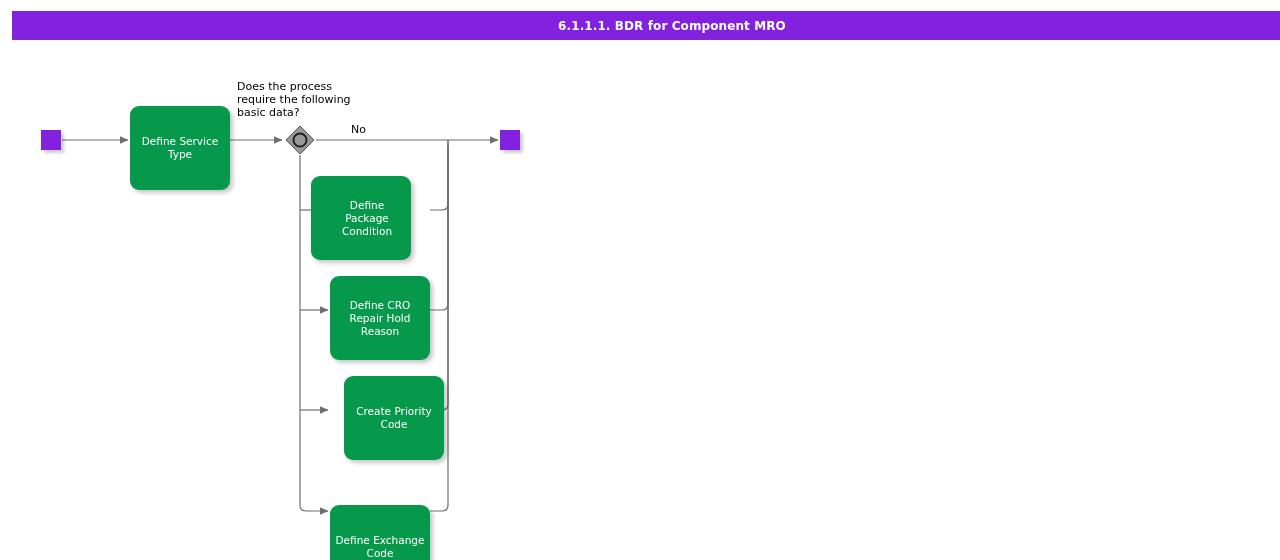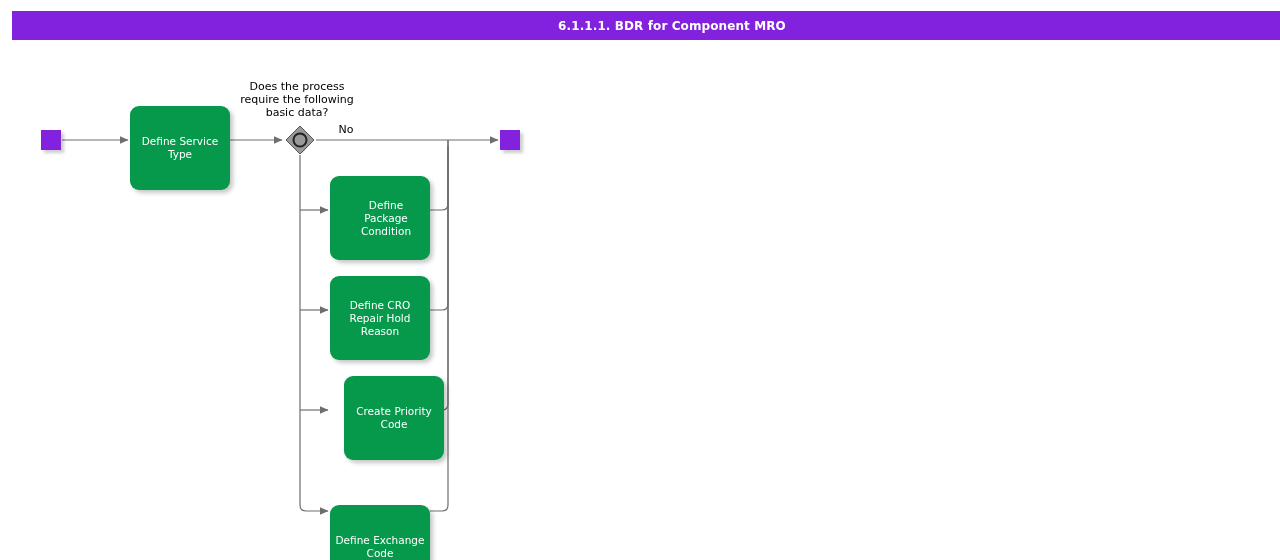--- a/index.html
+++ b/index.html
@@ -88,21 +88,21 @@
     height: 30px;
   }
 
   
   .edge-label {
     position: absolute;
     color: #000000;
     font-size: 11px;
     line-height: 13px;
     font-family: "DejaVu Sans", sans-serif;
-    text-align: center;
+    text-align: left;
     white-space: pre-line;
   }
 </style>
 </head>
 <body>
 
 <div id="canvas">
 
   <div class="title-bar">
     <span class="title-text">6.1.1.1. BDR for Component MRO</span>
@@ -146,28 +146,28 @@
       <polygon points="17,3 28,16 17,29 6,16" fill="#BFBFBF" opacity="0.55"></polygon>
       <polygon points="15,1 29,15 15,29 1,15" fill="#999999" stroke="#555555" stroke-width="1"></polygon>
       <circle cx="15" cy="15" r="6.5" fill="#999999" stroke="#222222" stroke-width="2"></circle>
     </svg>
   </div>
 
   <div class="edge-label" style="left:237px; top:80px; width:120px;">Does the process
 require the following
 basic data?</div>
 
-  <div class="edge-label" style="left:326px; top:123px; width:40px; text-align:center;">No</div>
+  <div class="edge-label" style="left:326px; top:123px; width:40px; text-align:right;">No</div>
 
   <div class="task" style="left:130px; top:98px;">
     <span class="task-label">Define Service
 Type</span>
   </div>
 
-  <div class="task" style="left:330px; top:168px;padding-left:16px;">
+  <div class="task" style="left:311px; top:168px;padding-left:16px;">
     <span class="task-label">Define Package
 Condition</span>
   </div>
 
   <div class="task" style="left:330px; top:268px;">
     <span class="task-label">Define CRO
 Repair Hold
 Reason</span>
   </div>
 

